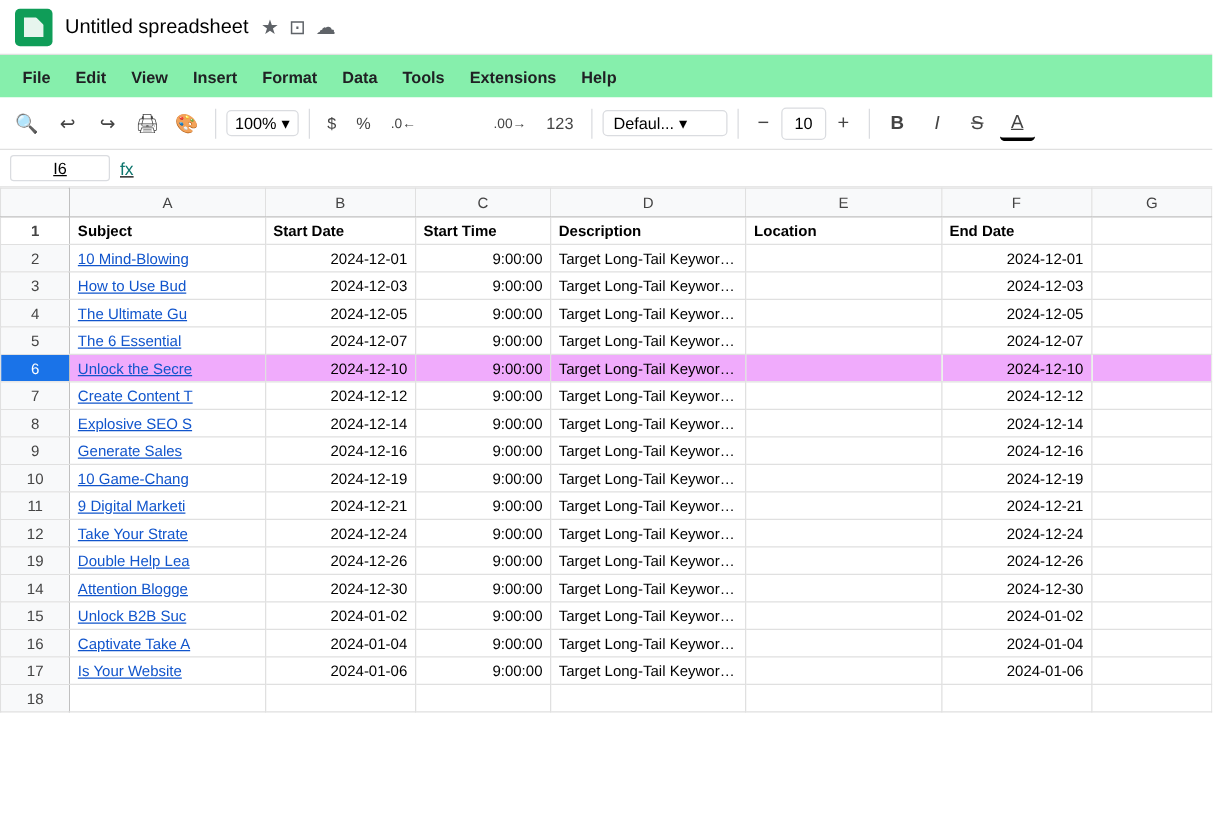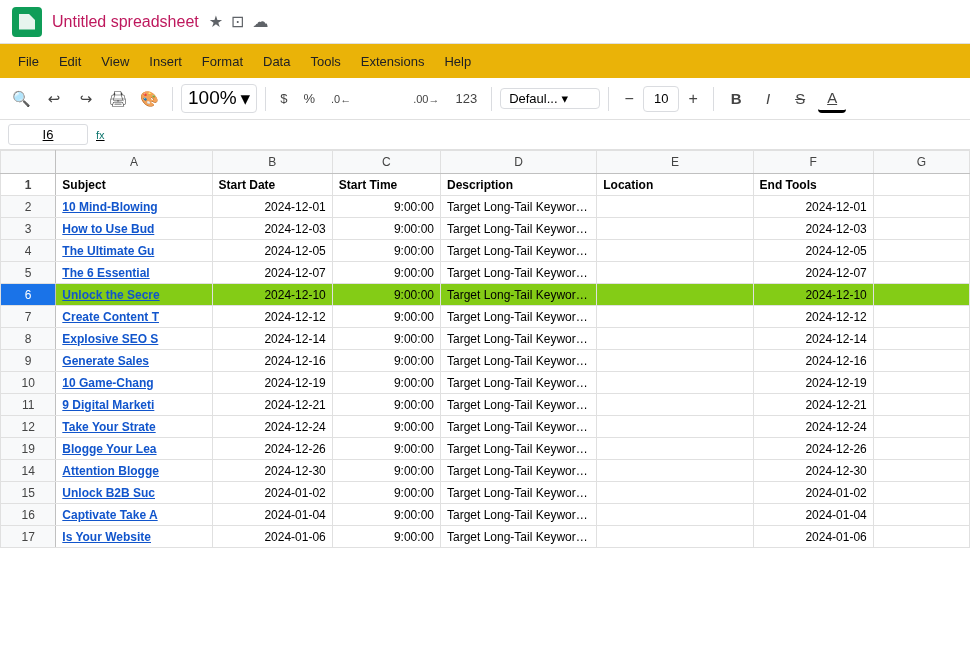--- a/index.html
+++ b/index.html
@@ -12,46 +12,47 @@
     }
     .app-icon {
       width: 30px; height: 30px; background: #0f9d58; border-radius: 4px;
       display: flex; align-items: center; justify-content: center; margin-right: 10px;
       flex-shrink: 0;
     }
     .app-icon-inner {
       width: 16px; height: 16px; background: #fff; opacity: 0.9;
       clip-path: polygon(0 0, 60% 0, 100% 40%, 100% 100%, 0 100%);
     }
-    .title-text { font-size: 16px; color: #be185d; font-weight: 400; }
+    .title-text { font-size: 16px; color: #000000; font-weight: 400; }
     .title-icons { display: flex; gap: 8px; margin-left: 10px; color: #5f6368; font-size: 16px; }
 
     
     .menu-bar {
       display: flex; align-items: center; padding: 2px 8px; height: 34px;
-      background: #eab308;
+      background: #86efac;
+      font-weight: bold;
     }
     .menu-item {
       padding: 4px 10px; font-size: 13px; color: #202124; cursor: pointer;
       border-radius: 4px;
     }
 
     
     .toolbar {
       display: flex; align-items: center; padding: 4px 8px; height: 42px;
       background: #fff; border-bottom: 1px solid #e0e0e0; gap: 4px;
     }
     .tb-btn {
       width: 28px; height: 28px; display: flex; align-items: center; justify-content: center;
       border-radius: 4px; cursor: pointer; color: #444; font-size: 15px;
     }
     .tb-divider { width: 1px; height: 24px; background: #dadce0; margin: 0 4px; }
     .tb-zoom {
       display: flex; align-items: flex-start; border: 1px solid #dadce0; border-radius: 4px;
-      padding: 2px 6px; font-size: 19px; gap: 4px; cursor: pointer;
+      padding: 2px 6px; font-size: 13px; gap: 4px; cursor: pointer;
     }
     .tb-currency, .tb-percent, .tb-decimal1, .tb-decimal2, .tb-123 {
       padding: 4px 6px; font-size: 13px; color: #444; cursor: pointer; border-radius: 4px;
     }
     .tb-font-selector {
       display: flex; align-items: center; border: 1px solid #dadce0; border-radius: 4px;
       padding: 2px 8px; font-size: 13px; gap: 4px; cursor: pointer; min-width: 100px;
     }
     .tb-font-size-area {
       display: flex; align-items: center; gap: 2px;
@@ -67,21 +68,21 @@
 
     
     .formula-bar {
       display: flex; align-items: center; height: 30px; border-bottom: 1px solid #e0e0e0;
       padding: 0 8px; gap: 8px; text-decoration: underline;
     }
     .cell-ref {
       width: 80px; border: 1px solid #dadce0; border-radius: 3px; padding: 2px 6px;
       font-size: 13px; text-align: center;
     }
-    .fx-icon { color: #0f766e; font-size: 11px; }
+    .fx-icon { color: #0f766e; font-size: 14px; }
     .formula-input { flex: 1; font-size: 13px; border: none; outline: none; color: #202124; }
 
     
     .sheet-container { overflow: auto; height: calc(665px - 44px - 34px - 42px - 30px); }
     table { border-collapse: collapse; width: 100%; }
     th, td { border: 1px solid #e0e0e0; font-size: 12px; white-space: nowrap; overflow: hidden; }
 
     
     .row-header {
       background: #f8f9fa; text-align: center; color: #444; font-weight: 400;
@@ -103,23 +104,23 @@
     .col-a { width: 130px; }
     .col-b { width: 100px; }
     .col-c { width: 90px; }
     .col-d { width: 130px; }
     .col-e { width: 130px; }
     .col-f { width: 100px; }
     .col-g { width: 80px; }
 
     .cell-right { text-align: right; }
     .header-row td { font-weight: 700; background: #fff; }
-    .selected-row td { background: #84cc16; }
+    .selected-row td { background: #f0abfc; }
     .selected-row .row-header { background: #1a73e8; color: #fff; }
-    .link-cell { color: #1155cc; text-decoration: underline; font-weight: bold; }
+    .link-cell { color: #1155cc; text-decoration: underline; }
   </style>
 </head>
 <body>
 
 <div class="title-bar">
   <div class="app-icon">
     <div class="app-icon-inner"></div>
   </div>
   <span class="title-text">Untitled spreadsheet</span>
   <div class="title-icons">
@@ -197,21 +198,21 @@
       </tr>
     </thead>
     <tbody id="sheet-body">
     <tr class="header-row">
           <td class="row-header">1</td>
           <td class="cell col-a">Subject</td>
           <td class="cell col-b">Start Date</td>
           <td class="cell col-c">Start Time</td>
           <td class="cell col-d">Description</td>
           <td class="cell col-e">Location</td>
-          <td class="cell col-f">End Tools</td>
+          <td class="cell col-f">End Date</td>
           <td class="cell col-g"></td>
         </tr>
         <tr>
           <td class="row-header">2</td>
           <td class="cell col-a link-cell">10 Mind-Blowing</td>
           <td class="cell col-b cell-right">2024-12-01</td>
           <td class="cell col-c cell-right">9:00:00</td>
           <td class="cell col-d">Target Long-Tail Keyword: best di</td>
           <td class="cell col-e"></td>
           <td class="cell col-f cell-right">2024-12-01</td>
@@ -312,21 +313,21 @@
           <td class="cell col-a link-cell">Take Your Strate</td>
           <td class="cell col-b cell-right">2024-12-24</td>
           <td class="cell col-c cell-right">9:00:00</td>
           <td class="cell col-d">Target Long-Tail Keyword: advanc</td>
           <td class="cell col-e"></td>
           <td class="cell col-f cell-right">2024-12-24</td>
           <td class="cell col-g"></td>
         </tr>
         <tr>
           <td class="row-header">19</td>
-          <td class="cell col-a link-cell">Blogge Your Lea</td>
+          <td class="cell col-a link-cell">Double Help Lea</td>
           <td class="cell col-b cell-right">2024-12-26</td>
           <td class="cell col-c cell-right">9:00:00</td>
           <td class="cell col-d">Target Long-Tail Keyword: digital n</td>
           <td class="cell col-e"></td>
           <td class="cell col-f cell-right">2024-12-26</td>
           <td class="cell col-g"></td>
         </tr>
         <tr>
           <td class="row-header">14</td>
           <td class="cell col-a link-cell">Attention Blogge</td>
@@ -360,15 +361,25 @@
         <tr>
           <td class="row-header">17</td>
           <td class="cell col-a link-cell">Is Your Website</td>
           <td class="cell col-b cell-right">2024-01-06</td>
           <td class="cell col-c cell-right">9:00:00</td>
           <td class="cell col-d">Target Long-Tail Keyword: digital n</td>
           <td class="cell col-e"></td>
           <td class="cell col-f cell-right">2024-01-06</td>
           <td class="cell col-g"></td>
         </tr>
+        <tr>
+          <td class="row-header">18</td>
+          <td class="cell col-a"></td>
+          <td class="cell col-b cell-right"></td>
+          <td class="cell col-c cell-right"></td>
+          <td class="cell col-d"></td>
+          <td class="cell col-e"></td>
+          <td class="cell col-f cell-right"></td>
+          <td class="cell col-g"></td>
+        </tr>
       </tbody>
   </table>
 </div>
 
 </body></html>

